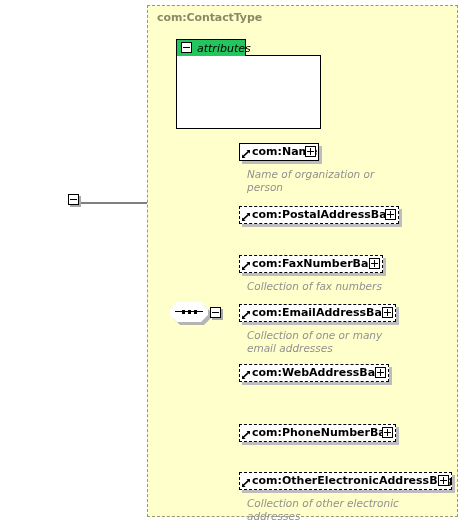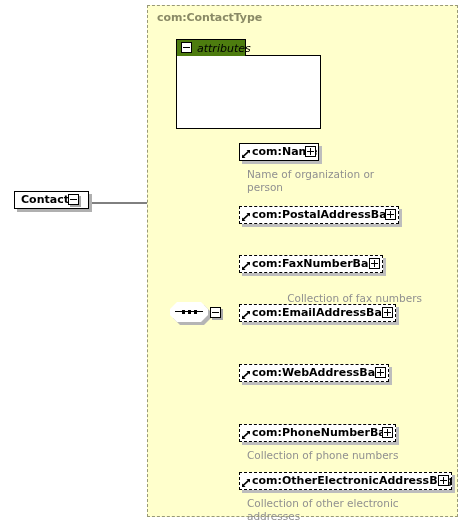--- a/index.html
+++ b/index.html
@@ -125,21 +125,21 @@
     color: #8f8f8f;
   }
 
   
   .attr-tab {
     position: absolute;
     left: 176px;
     top: 39px;
     width: 70px;
     height: 17px;
-    background: #4d7c0f;
+    background: #22c55e;
     border: 1px solid #000000;
     border-bottom: none;
     box-sizing: border-box;
     z-index: 3;
   }
   .attr-tab .pm {
     position: absolute;
     left: 4px;
     top: 2px;
   }
@@ -284,20 +284,21 @@
     top: 7px;
     width: 8px;
     height: 8px;
   }
 
   .el-desc {
     position: absolute;
     font-size: 10.5px;
     line-height: 12.5px;
     color: #909090;
+    font-style: italic;
   }
 
   
   #wires {
     position: absolute;
     left: 0; top: 0;
     width: 469px; height: 524px;
     pointer-events: none;
   }
 </style>
@@ -348,25 +349,20 @@
     <div class="face"></div>
     <svg class="arrow-glyph" viewBox="0 0 8 8">
       <path d="M0,8 L0,3 L5,3 L5,0 L8,0 L8,3 L5,3 L5,8 Z" fill="#000"></path>
       <path d="M0,7.5 L7.5,0.5" stroke="#000" stroke-width="1.4"></path>
       <path d="M5,0 L8,0 L8,3 Z" fill="#000"></path>
     </svg>
     <span class="label">com:languageCode</span>
   </div>
   <div class="attr-desc">Two-letter code given to language names in ISO 639-1</div>
 
-  <div class="root-el">
-    <div class="shadow"></div>
-    <div class="face"></div>
-    <span class="label">Contact</span>
-  </div>
   <span class="pmbox-shadow root-pm-sh"></span>
   <span class="pmbox root-pm"></span>
 
   <div class="seq">
     <div class="oct-shadow"></div>
     <div class="oct"></div>
     <div class="bar"></div>
     <div class="dot d1"></div>
     <div class="dot d2"></div>
     <div class="dot d3"></div>
@@ -403,33 +399,34 @@
     <div class="shadow"></div>
     <div class="face"></div>
     <svg class="arrow-glyph" viewBox="0 0 8 8">
       <path d="M0,7.5 L7.5,0.5" stroke="#000" stroke-width="1.6"></path>
       <path d="M4.5,0 L8,0 L8,3.5 Z" fill="#000"></path>
       <path d="M0,4.5 L0,8 L3.5,8 Z" fill="#000"></path>
     </svg>
     <span class="label">com:FaxNumberBag</span>
     <span class="pmbox plus pm"></span>
   </div>
-  <div class="el-desc" style="left:247px; top:292px; width:175px;text-align:right;">Collection of fax numbers</div>
+  <div class="el-desc" style="left:247px; top:280px; width:175px;">Collection of fax numbers</div>
 
   <div class="el optional" style="left:239px; top:304px; width:157px;">
     <div class="shadow"></div>
     <div class="face"></div>
     <svg class="arrow-glyph" viewBox="0 0 8 8">
       <path d="M0,7.5 L7.5,0.5" stroke="#000" stroke-width="1.6"></path>
       <path d="M4.5,0 L8,0 L8,3.5 Z" fill="#000"></path>
       <path d="M0,4.5 L0,8 L3.5,8 Z" fill="#000"></path>
     </svg>
     <span class="label">com:EmailAddressBag</span>
     <span class="pmbox plus pm"></span>
   </div>
+  <div class="el-desc" style="left:247px; top:329px; width:150px;">Collection of one or many email addresses</div>
 
   <div class="el optional" style="left:239px; top:364px; width:150px;">
     <div class="shadow"></div>
     <div class="face"></div>
     <svg class="arrow-glyph" viewBox="0 0 8 8">
       <path d="M0,7.5 L7.5,0.5" stroke="#000" stroke-width="1.6"></path>
       <path d="M4.5,0 L8,0 L8,3.5 Z" fill="#000"></path>
       <path d="M0,4.5 L0,8 L3.5,8 Z" fill="#000"></path>
     </svg>
     <span class="label">com:WebAddressBag</span>
@@ -440,21 +437,20 @@
     <div class="shadow"></div>
     <div class="face"></div>
     <svg class="arrow-glyph" viewBox="0 0 8 8">
       <path d="M0,7.5 L7.5,0.5" stroke="#000" stroke-width="1.6"></path>
       <path d="M4.5,0 L8,0 L8,3.5 Z" fill="#000"></path>
       <path d="M0,4.5 L0,8 L3.5,8 Z" fill="#000"></path>
     </svg>
     <span class="label">com:PhoneNumberBag</span>
     <span class="pmbox plus pm"></span>
   </div>
-  <div class="el-desc" style="left:247px; top:449px; width:175px;">Collection of phone numbers</div>
 
   <div class="el optional" style="left:239px; top:472px; width:213px;">
     <div class="shadow"></div>
     <div class="face"></div>
     <svg class="arrow-glyph" viewBox="0 0 8 8">
       <path d="M0,7.5 L7.5,0.5" stroke="#000" stroke-width="1.6"></path>
       <path d="M4.5,0 L8,0 L8,3.5 Z" fill="#000"></path>
       <path d="M0,4.5 L0,8 L3.5,8 Z" fill="#000"></path>
     </svg>
     <span class="label">com:OtherElectronicAddressBag</span>

